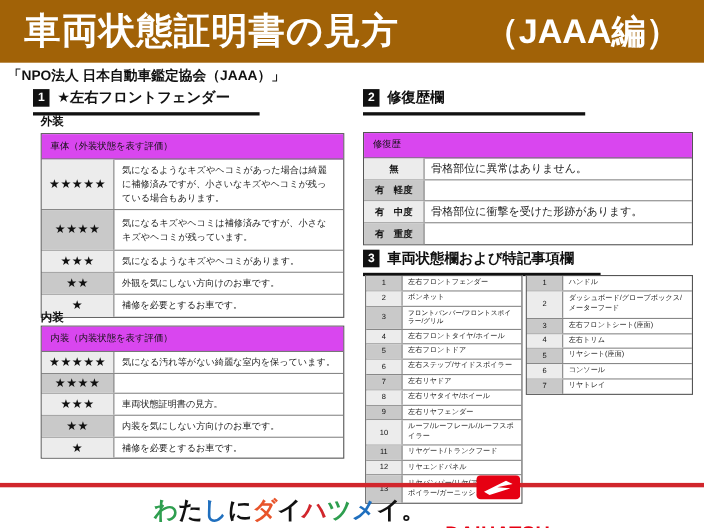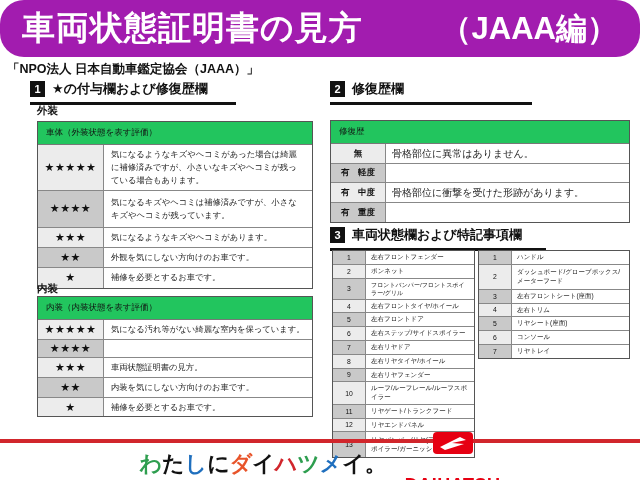--- a/index.html
+++ b/index.html
@@ -3,36 +3,36 @@
 <meta charset="utf-8">
 <style>
   * { margin:0; padding:0; box-sizing:border-box; }
   html,body { width:640px; height:480px; }
   body {
     position:relative; width:640px; height:480px; background:#ffffff;
     font-family:"Liberation Sans","DejaVu Sans",sans-serif; color:#111; overflow:hidden;
   }
   
   .hdr {
-    position:absolute; left:0; top:0; width:640px; height:57px; background:#a21caf;
-    display:flex; align-items:center; justify-content:space-between; padding:0 22px;border-radius:24px;
+    position:absolute; left:0; top:0; width:640px; height:57px; background:#a16207;
+    display:flex; align-items:center; justify-content:space-between; padding:0 22px;
   }
   .hdr-title { color:#fff; font-weight:bold; font-size:33px; letter-spacing:1px; }
   .hdr-suffix { color:#fff; font-weight:bold; font-size:31px; letter-spacing:0px; }
   .subtitle { position:absolute; left:7px; top:61px; font-size:12.5px; font-weight:600; color:#111; }
 
   
   .sec-head { position:absolute; border-bottom:3px solid #111; padding-bottom:4px; display:flex; align-items:center; gap:7px; }
   .sec-num { width:15px; height:16px; background:#111; color:#fff; font-size:11px; font-weight:bold; display:flex; align-items:center; justify-content:center; flex:none; }
   .sec-title { font-size:13px; font-weight:bold; color:#111; white-space:nowrap; }
   .sub-label { position:absolute; font-size:10.5px; font-weight:bold; color:#111; }
 
   
   .star-table { position:absolute; width:276px; border:1px solid #555; background:#fff; }
-  .t-head { background:#22c55e; border-bottom:1px solid #777; font-size:8.5px; padding:5px 8px; color:#111; }
+  .t-head { background:#d946ef; border-bottom:1px solid #777; font-size:8.5px; padding:5px 8px; color:#111; }
   .t-row { display:flex; border-bottom:1px solid #888; }
   .t-row:last-child { border-bottom:none; }
   .cell-stars { width:66px; flex:none; display:flex; align-items:center; justify-content:center;
                 border-right:1px solid #888; font-size:11px; letter-spacing:0.5px; color:#111; }
   .t-row:nth-child(odd)  .cell-stars { background:#ececec; }
   .t-row:nth-child(even) .cell-stars { background:#c9c9c9; }
   .cell-desc { flex:1; padding:3px 7px; font-size:8.3px; line-height:1.55;
                display:flex; flex-direction:column; justify-content:center; color:#222; }
   .r-tall { min-height:37px; } .r-short { min-height:20px; } .r-int { min-height:18px; }
 
@@ -72,21 +72,21 @@
 <body>
 
 <div class="hdr">
   <span class="hdr-title">車両状態証明書の見方</span>
   <span class="hdr-suffix">（JAAA編）</span>
 </div>
 <div class="subtitle">「NPO法人 日本自動車鑑定協会（JAAA）」</div>
 
 <div class="sec-head" style="left:30px; top:80px; width:206px;">
   <span class="sec-num">1</span>
-  <span class="sec-title">★の付与欄および修復歴欄</span>
+  <span class="sec-title">★左右フロントフェンダー</span>
 </div>
 
 <div class="sub-label" style="left:37px; top:104px;">外装</div>
 <div class="star-table" style="left:37px; top:121px;">
   <div class="t-head">車体（外装状態を表す評価）</div>
   <div>
     <div class="t-row r-tall">
       <div class="cell-stars">★★★★★</div>
       <div class="cell-desc">気になるようなキズやヘコミがあった場合は綺麗に補修済みですが、小さいなキズやヘコミが残っている場合もあります。</div>
     </div>

